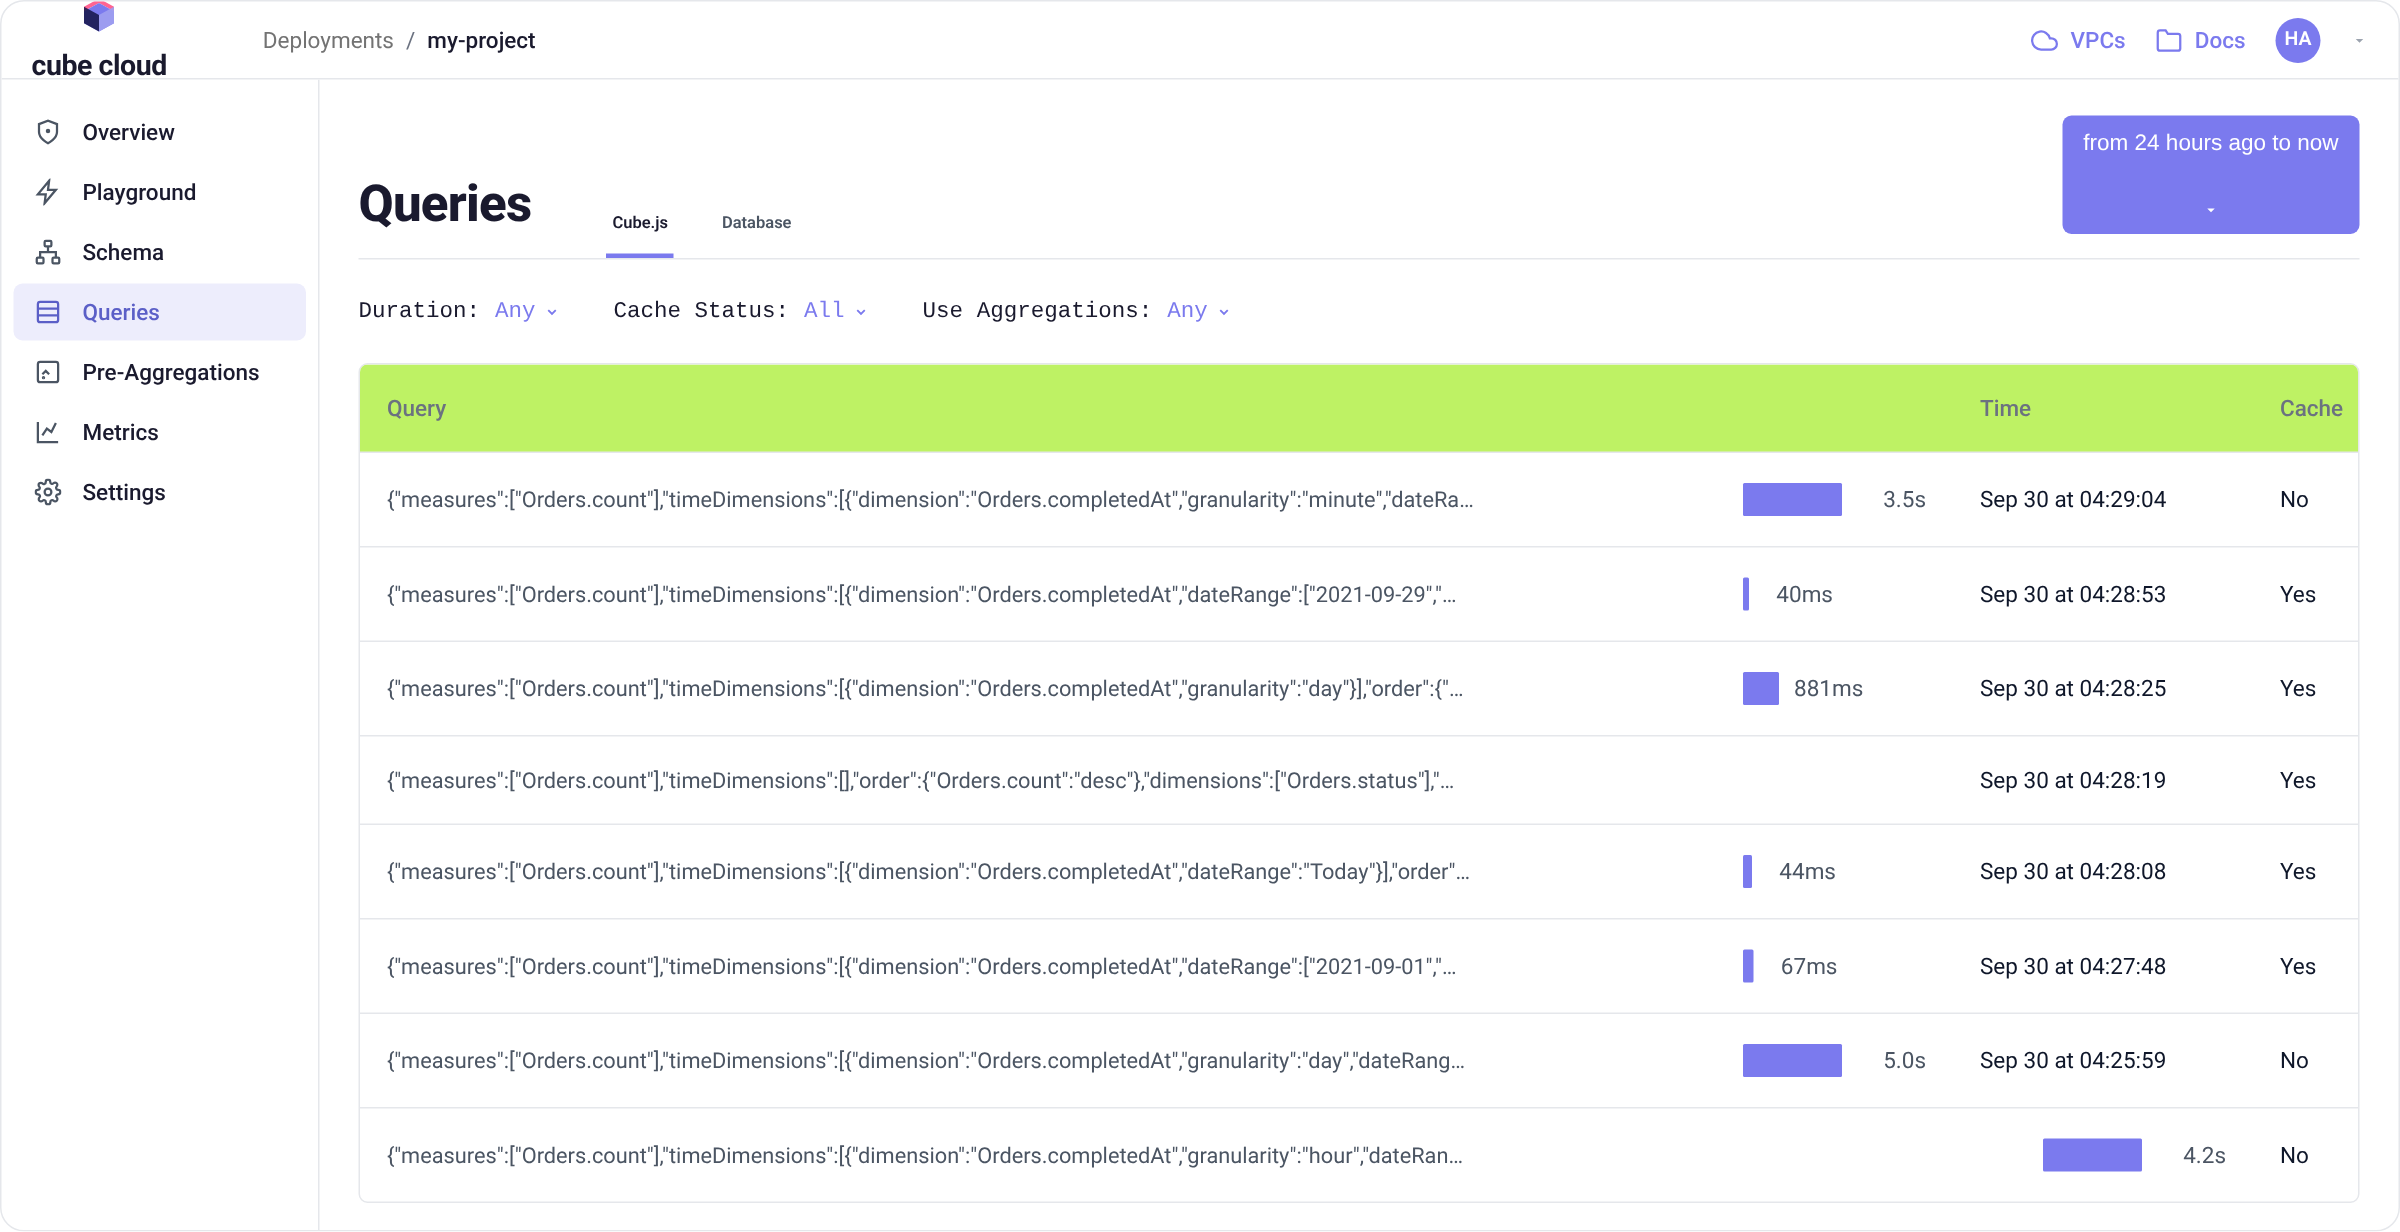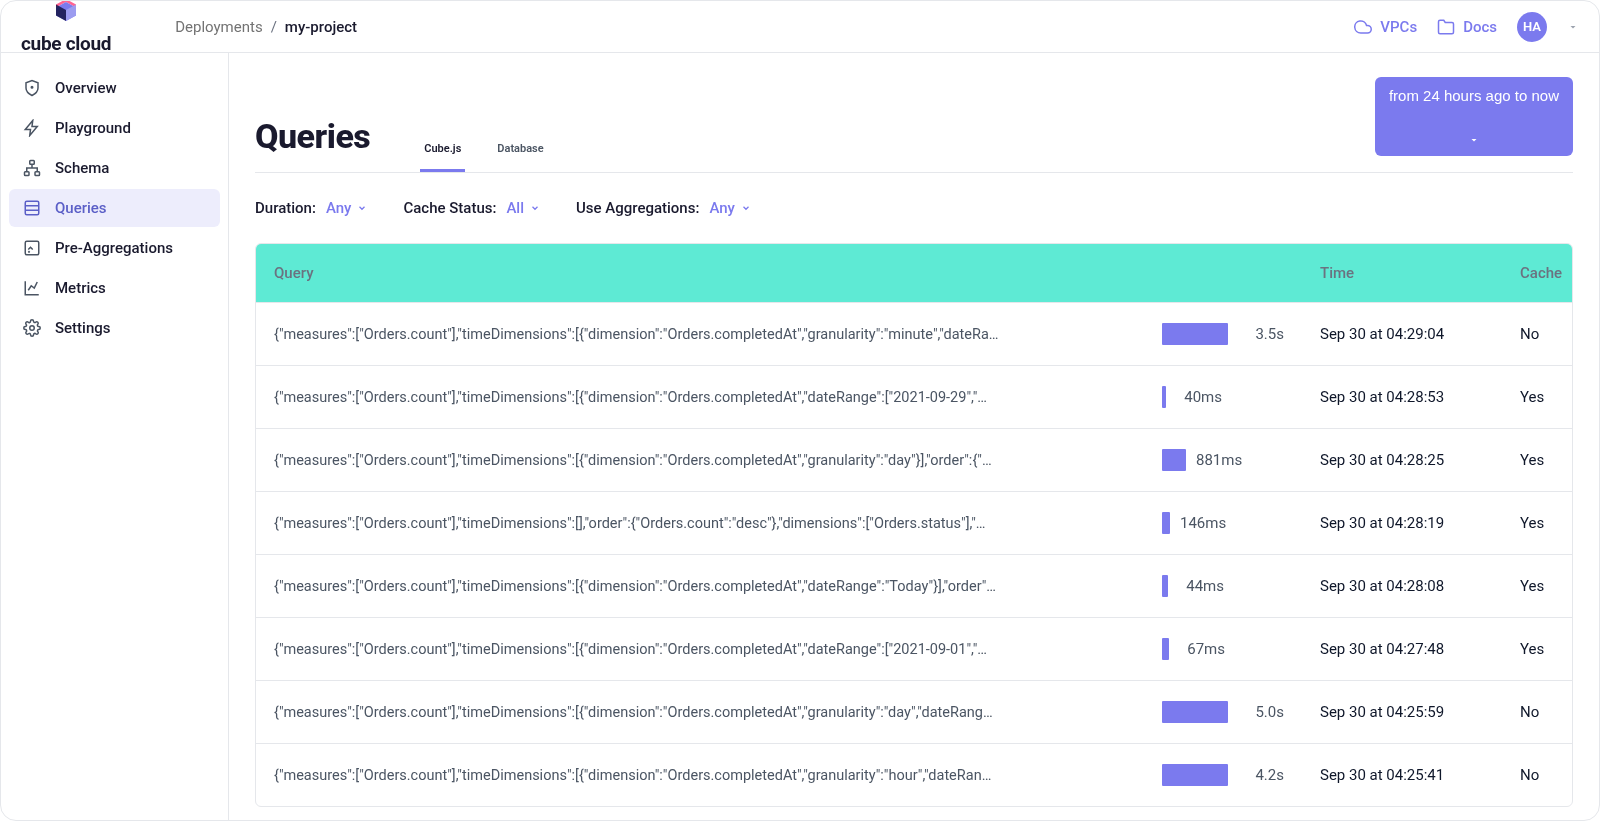--- a/index.html
+++ b/index.html
@@ -32,21 +32,21 @@
 .breadcrumb { display: flex; align-items: center; gap: 8px; color: #6b7280; font-size: 15px; margin-left: 40px; }
 .breadcrumb .active { color: #1a1a2e; font-weight: 500; }
 .breadcrumb a { color: #737373; text-decoration: none; }
 .topbar-right { margin-left: auto; display: flex; align-items: center; gap: 20px; }
 .top-link { display: flex; align-items: center; gap: 8px; color: #7b7aee; font-size: 15px; font-weight: 500; text-decoration: none; cursor: pointer; }
 .avatar { width: 30px; height: 30px; border-radius: 50%; background: #7b7aee; color: #fff; display: flex; align-items: center; justify-content: center; font-size: 13px; font-weight: 600; }
 .dropdown-caret { color: #9ca3af; }
 
 .body { display: flex; flex: 1; overflow: hidden; }
 .sidebar {
-  width: 228px;
+  width: 212px;
   border-right: 1px solid #e5e7eb;
   padding: 16px 8px;
 }
 .nav-item {
   display: flex;
   align-items: center;
   gap: 14px;
   padding: 10px 14px;
   border-radius: 6px;
   color: #1a1a2e;
@@ -76,27 +76,27 @@
   font-size: 15px;
   display: flex;
   align-items: center;
   gap: 30px;
   cursor: pointer;
   font-weight: 500;
   flex-direction: column;
 }
 
 .filters { display: flex; gap: 36px; padding: 26px 0 26px; font-size: 15px; }
-.filter { display: flex; align-items: flex-end; gap: 10px; }
+.filter { display: flex; align-items: flex-end; gap: 10px; font-family: Liberation Mono, monospace; }
 .filter-label { color: #1a1a2e; font-weight: 500; }
 .filter-value { color: #7b7aee; display: flex; align-items: center; gap: 6px; cursor: pointer; font-weight: 500;}
 
 .table { border: 1px solid #e5e7eb; border-radius: 6px; overflow: hidden; }
 .thead, .trow { display: flex; align-items: center; border-bottom: 1px solid #e5e7eb; }
-.thead { background: #5eead4; }
+.thead { background: #bef264; }
 .th, .td { padding: 20px 18px; font-size: 15px; }
 .th { color: #6b7280; font-weight: 500; }
 .col-query { flex: 1; min-width: 0; }
 .col-duration { width: 158px; display:flex; align-items:center; gap:10px;}
 .th.col-duration { justify-content:flex-start; }
 .col-time { width: 200px; }
 .col-cache { width: 70px; }
 .td.col-query { color: #4b5563; white-space: nowrap; overflow: hidden; text-overflow: ellipsis; font-size: 14.5px; }
 .td.col-time, .td.col-cache { color: #0f172a; }
 .trow:last-child { border-bottom: none; }
@@ -290,24 +290,20 @@
     <div class="td col-query">{"measures":["Orders.count"],"timeDimensions":[{"dimension":"Orders.completedAt","granularity":"day"}],"order":{"…</div>
     <div class="td col-duration">
       <div class="dur-bar" style="width:24px"></div>
       <span class="dur-text">881ms</span>
     </div>
     <div class="td col-time">Sep 30 at 04:28:25</div>
     <div class="td col-cache">Yes</div>
             </div>
             <div class="trow">
     <div class="td col-query">{"measures":["Orders.count"],"timeDimensions":[],"order":{"Orders.count":"desc"},"dimensions":["Orders.status"],"…</div>
-    <div class="td col-duration">
-      <div class="dur-bar" style="width:8px"></div>
-      <span class="dur-text">146ms</span>
-    </div>
     <div class="td col-time">Sep 30 at 04:28:19</div>
     <div class="td col-cache">Yes</div>
             </div>
             <div class="trow">
     <div class="td col-query">{"measures":["Orders.count"],"timeDimensions":[{"dimension":"Orders.completedAt","dateRange":"Today"}],"order"…</div>
     <div class="td col-duration">
       <div class="dur-bar" style="width:6px"></div>
       <span class="dur-text">44ms</span>
     </div>
     <div class="td col-time">Sep 30 at 04:28:08</div>
@@ -330,20 +326,19 @@
     </div>
     <div class="td col-time">Sep 30 at 04:25:59</div>
     <div class="td col-cache">No</div>
             </div>
             <div class="trow">
     <div class="td col-query">{"measures":["Orders.count"],"timeDimensions":[{"dimension":"Orders.completedAt","granularity":"hour","dateRan…</div>
     <div class="td col-duration">
       <div class="dur-bar" style="width:78px"></div>
       <span class="dur-text">4.2s</span>
     </div>
-    <div class="td col-time">Sep 30 at 04:25:41</div>
     <div class="td col-cache">No</div>
             </div>
           </div>
       </div>
     </div>
   </div>
 </div>
 
 </body></html>

